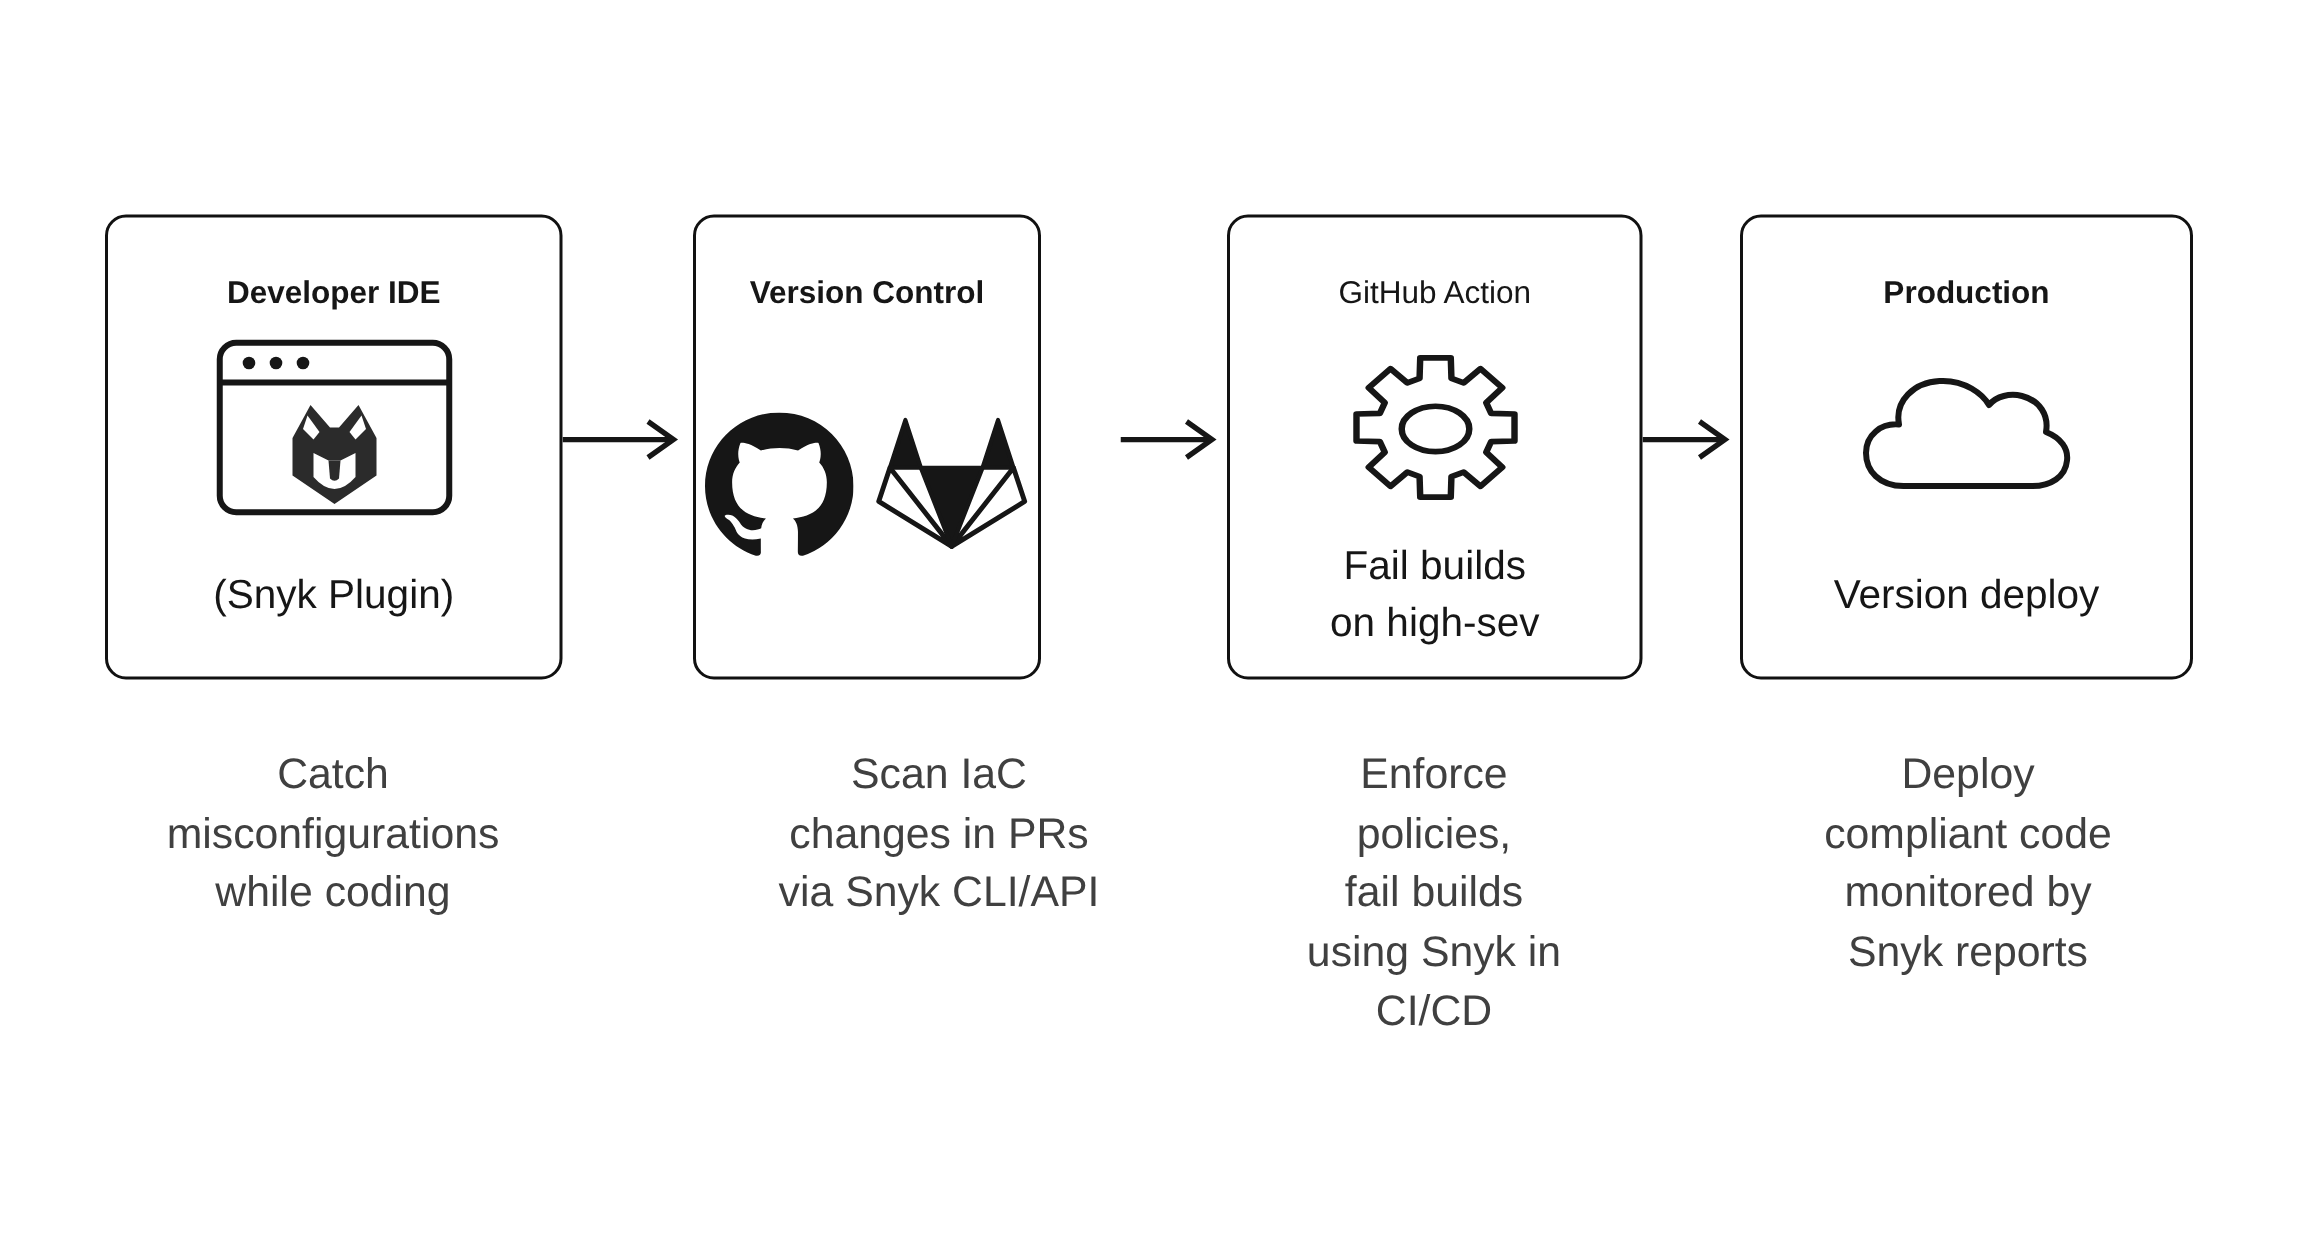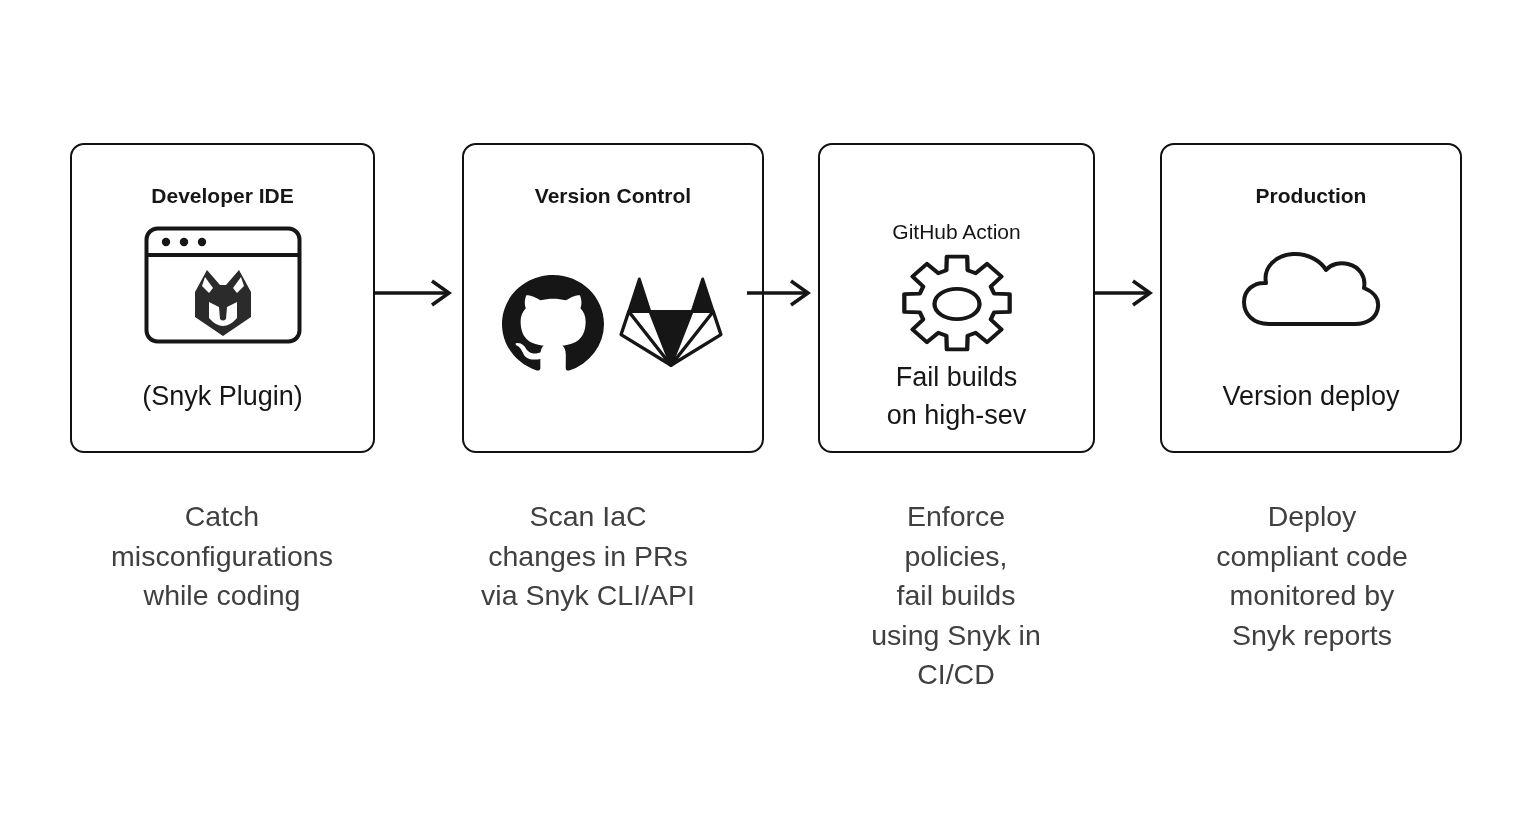--- a/index.html
+++ b/index.html
@@ -11,21 +11,21 @@
   .stage-box{
     position:absolute;top:143px;height:310px;box-sizing:border-box;
     border:2.5px solid #111;border-radius:14px;background:#fff;
     display:flex;flex-direction:column;align-items:center;
     padding:34px 6px 16px 6px;
   }
   .box-title{
     margin:0;font-size:21px;line-height:34px;font-weight:700;
     text-align:center;white-space:nowrap;
   }
-  .box-title.medium{font-weight:500;margin-top:36px;}
+  .box-title.medium{font-weight:500;}
   .icon-row{
     flex:1;display:flex;align-items:center;justify-content:center;gap:14px;
     width:100%;
   }
   .box-caption{
     font-size:27px;line-height:38px;text-align:center;white-space:pre-line;
     min-height:78px;display:flex;align-items:center;justify-content:center;
   }
   .stage-desc{
     position:absolute;top:497px;margin:0;text-align:center;
@@ -53,21 +53,21 @@
           <path d="M22,17 L30,28 L26,33 L19,26 Z" fill="#ffffff"></path>
           <path d="M58,17 L50,28 L54,33 L61,26 Z" fill="#ffffff"></path>
           <path d="M26,42 L36,47 L44,47 L54,42 L54,58 Q47,66 40,66 Q33,66 26,58 Z" fill="#ffffff"></path>
           <path d="M36,47 L44,47 L43,59 Q40,62 37,59 Z" fill="#2b2b2b"></path>
         </g>
       </svg>
     </div>
     <div class="box-caption">(Snyk Plugin)</div>
   </section>
 
-  <section class="stage-box" style="left:462px;width:302px">
+  <section class="stage-box" style="left:462px;width:232px">
     <h2 class="box-title">Version Control</h2>
     <div class="icon-row">
       <svg width="102" height="98" viewBox="0 0 16 16" preserveAspectRatio="none">
         <path fill="#161616" d="M8 0C3.58 0 0 3.58 0 8c0 3.54 2.29 6.53 5.47 7.59.4.07.55-.17.55-.38 0-.19-.01-.82-.01-1.49-2.01.37-2.53-.49-2.69-.94-.09-.23-.48-.94-.82-1.13-.28-.15-.68-.52-.01-.53.63-.01 1.08.58 1.23.82.72 1.21 1.87.87 2.33.66.07-.52.28-.87.51-1.07-1.78-.2-3.64-.89-3.64-3.95 0-.87.31-1.59.82-2.15-.08-.2-.36-1.02.08-2.12 0 0 .67-.21 2.2.82.64-.18 1.32-.27 2-.27s1.36.09 2 .27c1.53-1.04 2.2-.82 2.2-.82.44 1.1.16 1.92.08 2.12.51.56.82 1.27.82 2.15 0 3.07-1.87 3.75-3.65 3.95.29.25.54.73.54 1.48 0 1.07-.01 1.93-.01 2.2 0 .21.15.46.55.38A8.01 8.01 0 0016 8c0-4.42-3.58-8-8-8z"></path>
       </svg>
       <svg width="106" height="96" viewBox="0 0 110 100">
         <path d="M11,37 L3,61 L55,93 Z" fill="#ffffff" stroke="#161616" stroke-width="3.5" stroke-linejoin="round"></path>
         <path d="M99,37 L107,61 L55,93 Z" fill="#ffffff" stroke="#161616" stroke-width="3.5" stroke-linejoin="round"></path>
         <path d="M22,3 L33,37 L11,37 Z" fill="#161616" stroke="#161616" stroke-width="3" stroke-linejoin="round"></path>
         <path d="M88,3 L99,37 L77,37 Z" fill="#161616" stroke="#161616" stroke-width="3" stroke-linejoin="round"></path>
@@ -107,21 +107,21 @@
     <path d="M44,6 L61,18 L44,30" fill="none" stroke="#161616" stroke-width="3.5"></path>
   </svg>
   <svg class="arrow" style="left:1095px" width="62" height="36" viewBox="0 0 62 36">
     <line x1="0" y1="18" x2="53" y2="18" stroke="#161616" stroke-width="3.5"></line>
     <path d="M38,6 L55,18 L38,30" fill="none" stroke="#161616" stroke-width="3.5"></path>
   </svg>
 
   <p class="stage-desc" style="left:40px;width:364px">Catch
 misconfigurations
 while coding</p>
-  <p class="stage-desc" style="left:426px;width:324px">Scan IaC
+  <p class="stage-desc" style="left:464px;width:324px">Scan IaC
 changes in PRs
 via Snyk CLI/API</p>
   <p class="stage-desc" style="left:810px;width:292px">Enforce
 policies,
 fail builds
 using Snyk in
 CI/CD</p>
   <p class="stage-desc" style="left:1150px;width:324px">Deploy
 compliant code
 monitored by

